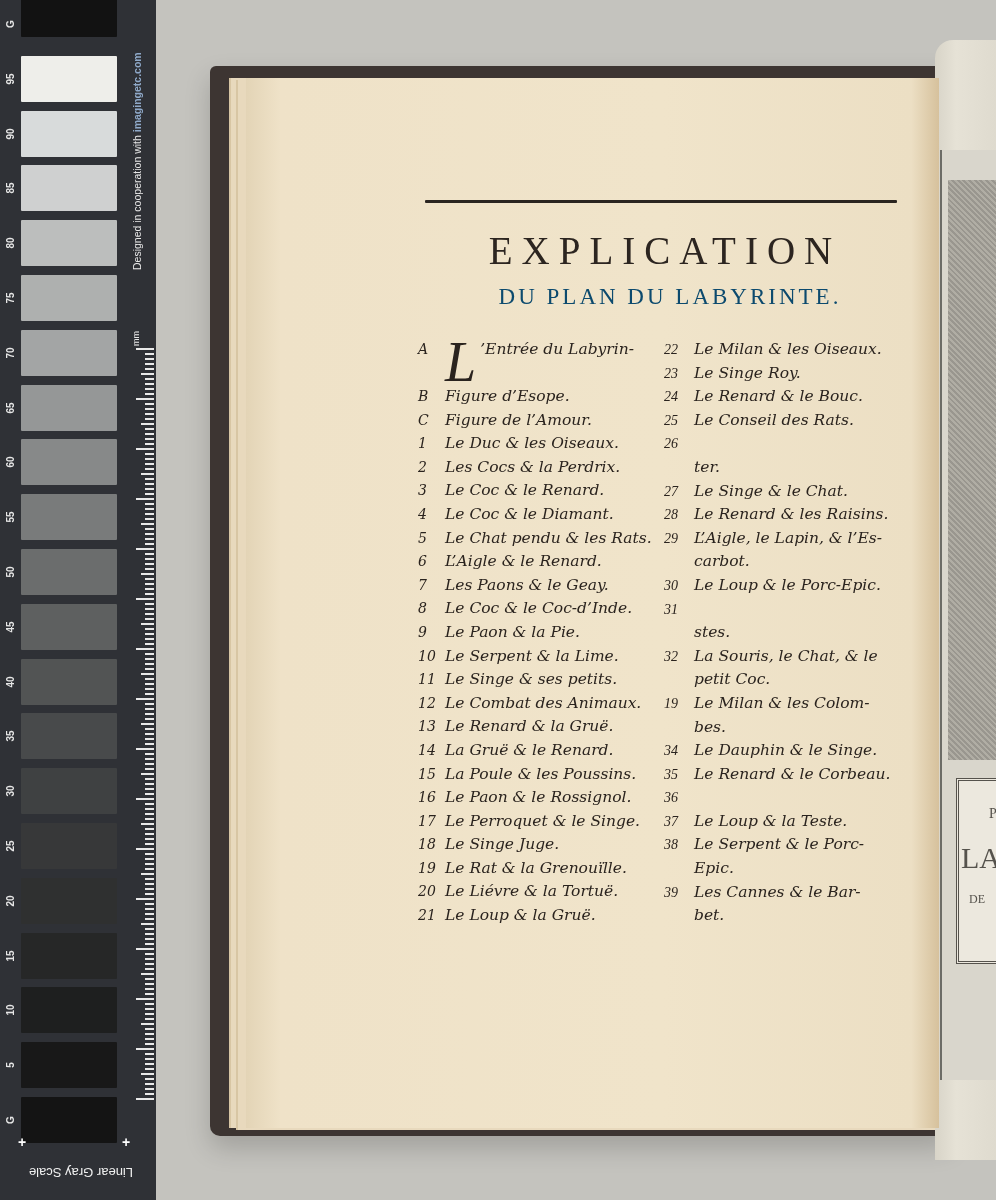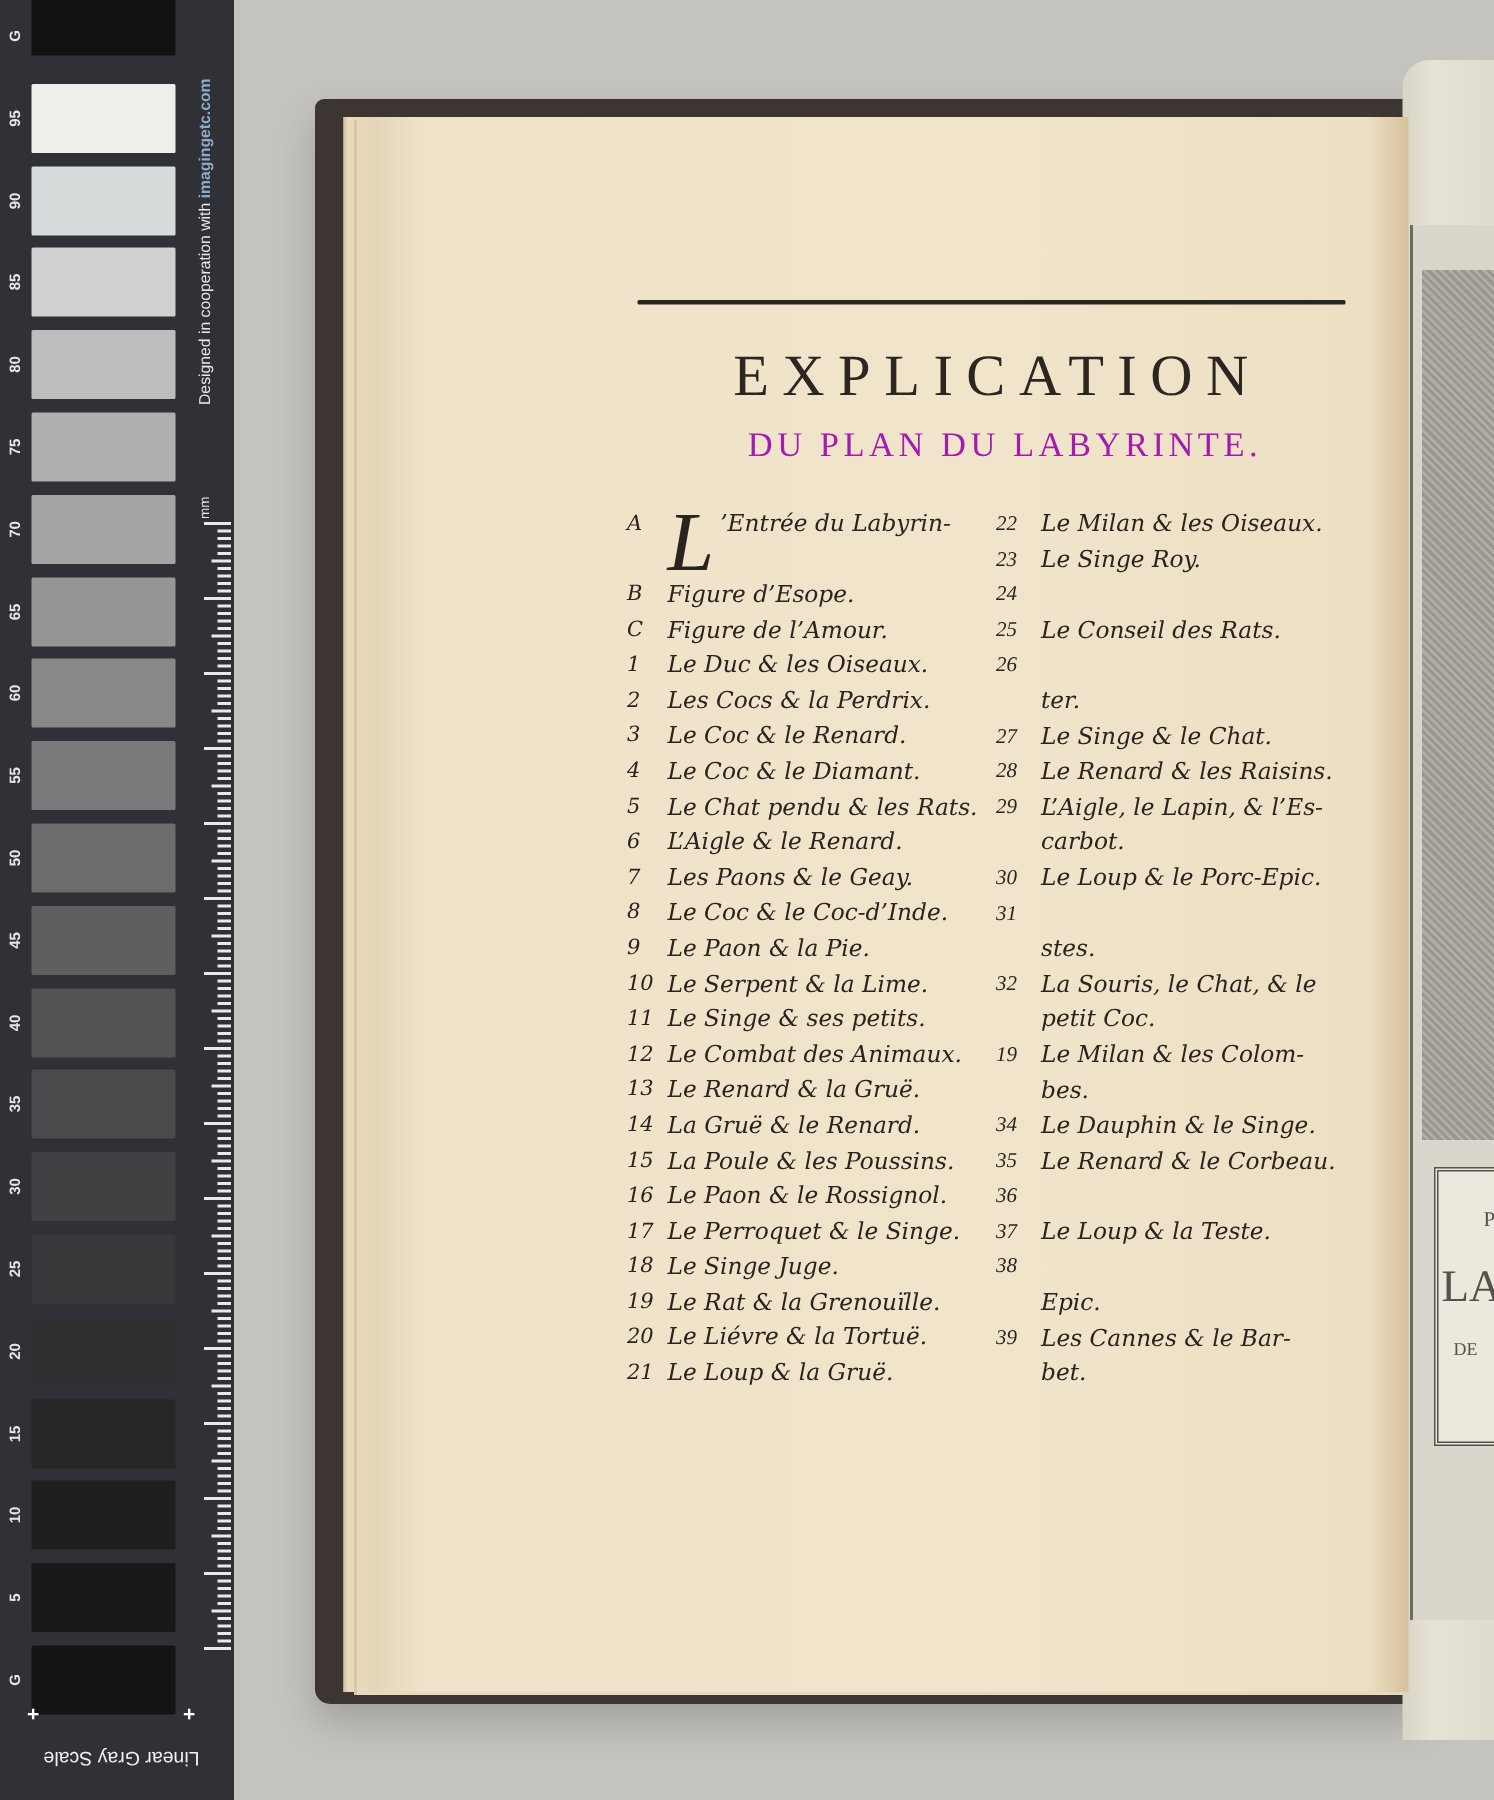--- a/index.html
+++ b/index.html
@@ -84,21 +84,21 @@
     .rule {
       position:absolute; left:425px; top:200px; width:472px; height:3px;
       background:#2a2520; border-radius:1px;
     }
     .title {
       position:absolute; left:420px; top:228px; width:490px; text-align:center;
       font-family:"Liberation Serif", serif; font-size:39px; letter-spacing:9px; color:#2c2520;
     }
     .subtitle {
       position:absolute; left:420px; top:284px; width:500px; text-align:center;
-      font-family:"Liberation Serif", serif; font-size:23px; letter-spacing:3px; color:#a21caf;
+      font-family:"Liberation Serif", serif; font-size:23px; letter-spacing:3px; color:#0c4a6e;
     }
     .col {
       position:absolute; top:338px;
       font-family:"DejaVu Serif", serif; font-style:italic; font-size:15.5px; color:#2a231e;
     }
     .col.left { left:418px; width:245px; }
     .col.right { left:664px; width:250px; }
     .entry { display:flex; line-height:23.6px; white-space:nowrap; }
     .entry .key { width:27px; flex:none; font-size:14px; }
     .entry .text { flex:1; }
@@ -440,20 +440,21 @@
     <div class="entry">
       <span class="key">22</span>
       <span class="text">Le Milan &amp; les Oiseaux.</span>
     </div>
     <div class="entry">
       <span class="key">23</span>
       <span class="text">Le Singe Roy.</span>
     </div>
     <div class="entry">
       <span class="key">24</span>
+      <span class="text">Le Renard &amp; le Bouc.</span>
     </div>
     <div class="entry">
       <span class="key">25</span>
       <span class="text">Le Conseil des Rats.</span>
     </div>
     <div class="entry">
       <span class="key">26</span>
     </div>
     <div class="entry">
       <span class="cont">ter.</span>
@@ -507,20 +508,21 @@
     </div>
     <div class="entry">
       <span class="key">36</span>
     </div>
     <div class="entry">
       <span class="key">37</span>
       <span class="text">Le Loup &amp; la Teste.</span>
     </div>
     <div class="entry">
       <span class="key">38</span>
+      <span class="text">Le Serpent &amp; le Porc-</span>
     </div>
     <div class="entry">
       <span class="cont">Epic.</span>
     </div>
     <div class="entry">
       <span class="key">39</span>
       <span class="text">Les Cannes &amp; le Bar-</span>
     </div>
     <div class="entry">
       <span class="cont">bet.</span>

